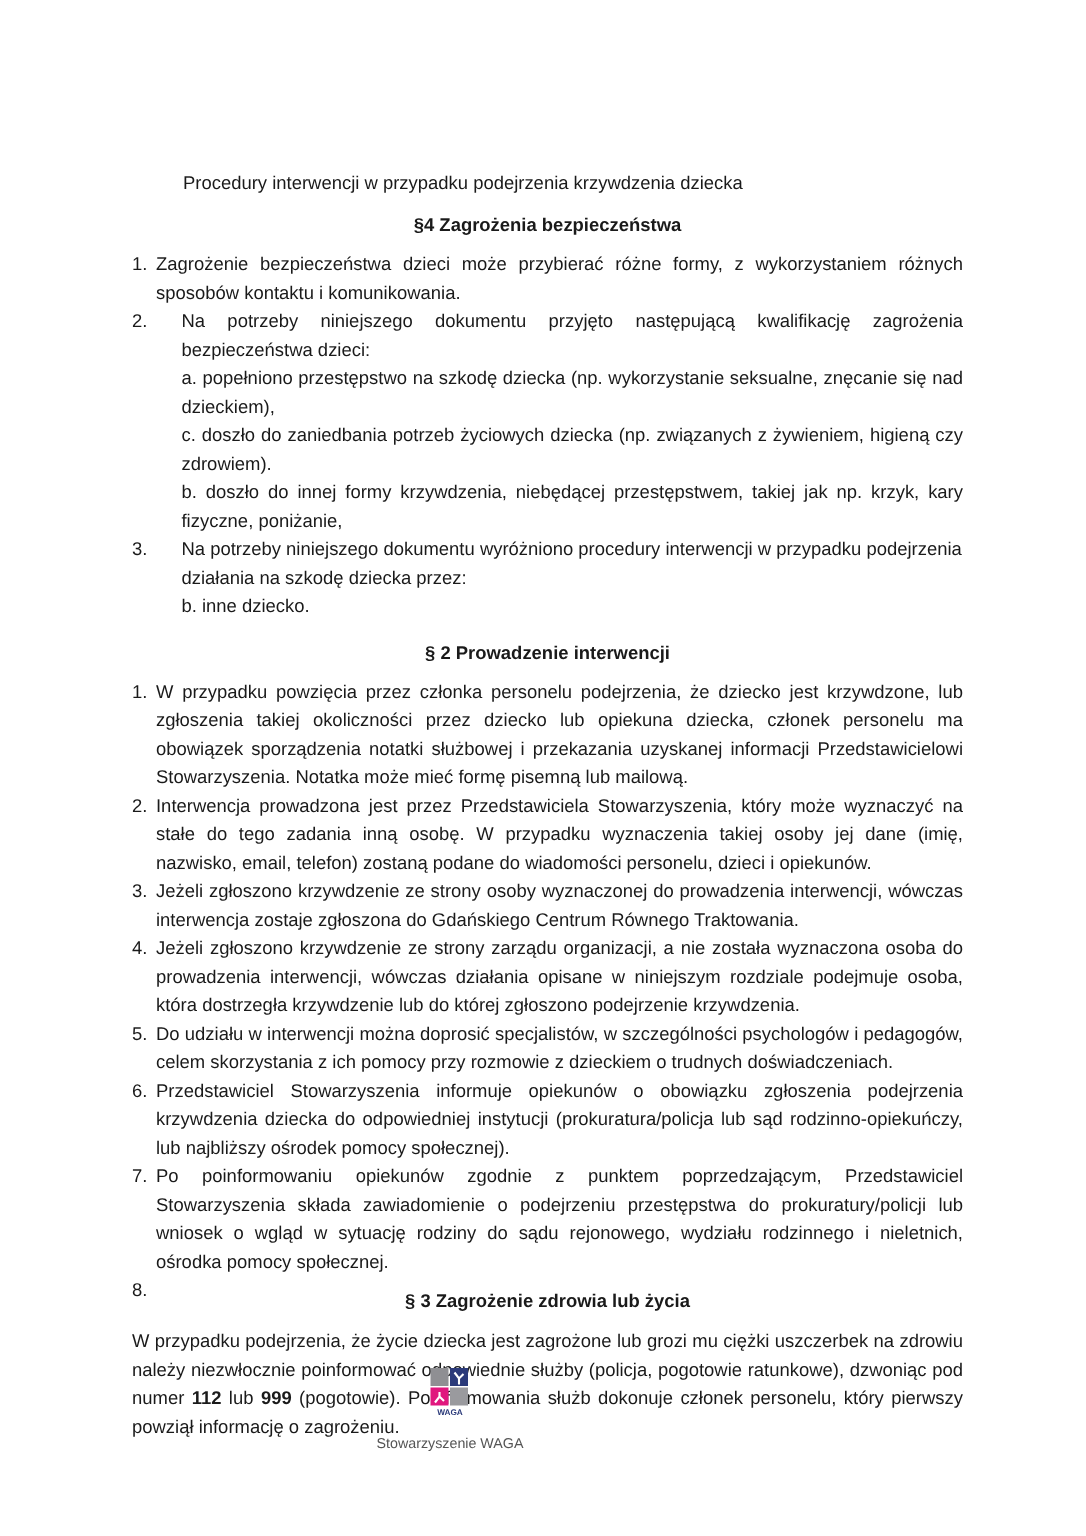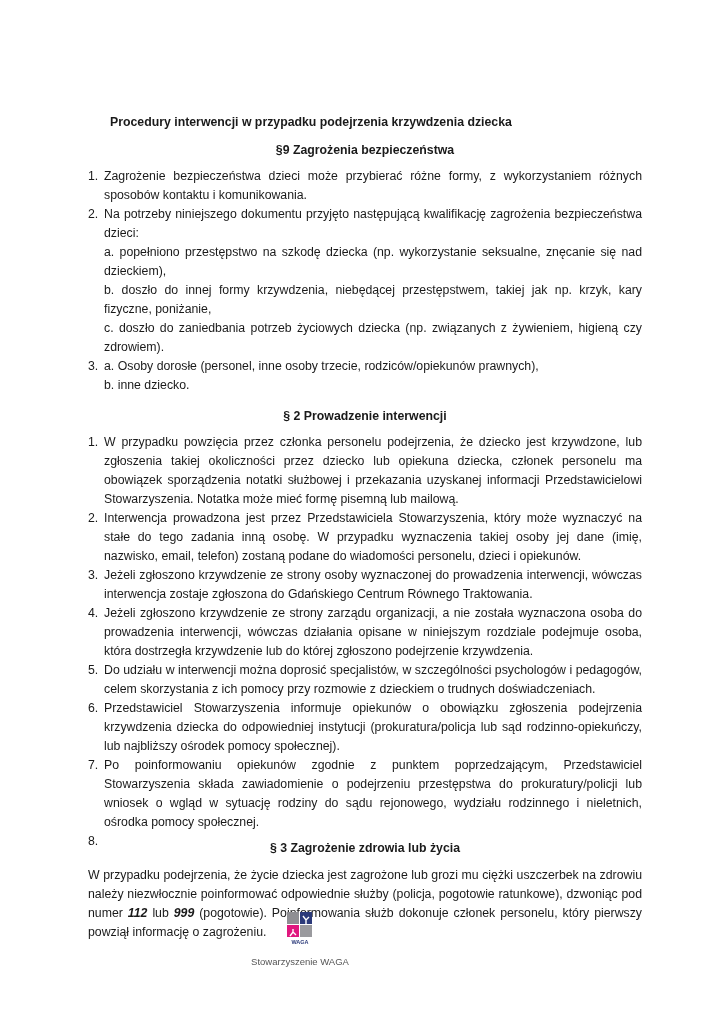--- a/index.html
+++ b/index.html
@@ -1,61 +1,61 @@
 <!DOCTYPE html>
 <html><head>
 <meta charset="utf-8">
 <style>
   html, body { margin: 0; padding: 0; background: #ffffff; }
   body { width: 724px; height: 1024px; position: relative; overflow: hidden;
          font-family: "Liberation Sans", sans-serif; color: #1a1a1a; }
   .page { position: absolute; left: 88px; top: 113px; width: 554px; font-size: 12.3px; line-height: 19px; }
-  .doc-title { font-weight: bold; margin: 0 0 9px 0; padding-left: 22px; }
+  .doc-title { font-weight: normal; margin: 0 0 9px 12px; padding-left: 22px; }
   .sec-heading { font-weight: bold; text-align: center; margin: 0; }
   .sec1 { margin-bottom: 7px; }
   .sec2 { margin-top: 12px; margin-bottom: 7px; }
   .sec3 { margin-top: 7px; margin-bottom: 8px; }
   ol.list { margin: 0; padding: 0; list-style: none; }
   ol.list li { position: relative; padding-left: 16px; text-align: justify; }
   ol.list li .num { position: absolute; left: 0; top: 0; }
-  .sub { display: block; text-align: justify; }
+  .sub { display: block; text-align: justify; margin-left: 17px; }
   .para { text-align: justify; margin: 0; }
-  .b { font-weight: bold; font-style: italic; }
+  .b { font-weight: bold; }
   .footer { position: absolute; left: 0; width: 600px; top: 912px; text-align: center; }
   .logo { display: inline-block; width: 26px; height: 30px; position: relative; }
   .sq { position: absolute; width: 12px; height: 12px; }
   .sq1 { left: 0; top: 0; background: #8f8f93; }
   .sq2 { left: 13px; top: 0; background: #2b3a7a; }
   .sq3 { left: 0; top: 13px; background: #e0177e; }
   .sq4 { left: 13px; top: 13px; background: #9a9a9e; }
   .logo-word { position: absolute; left: -2px; top: 27px; width: 30px; font-size: 5.5px; font-weight: bold; color: #2b3a7a; text-align: center; letter-spacing: 0; }
   .footer-text { display: block; margin-top: 10px; font-size: 9.5px; color: #555; }
 </style>
 </head>
 <body>
 
 <div class="page">
   <p class="doc-title">Procedury interwencji w przypadku podejrzenia krzywdzenia dziecka</p>
 
-  <p class="sec-heading sec1">§9 Zagrożenia bezpieczeństwa</p>
+  <p class="sec-heading sec1">§4 Zagrożenia bezpieczeństwa</p>
   <ol class="list">
     <li>
       <span class="num">1.</span>
       <span>Zagrożenie bezpieczeństwa dzieci może przybierać różne formy, z wykorzystaniem różnych sposobów kontaktu i komunikowania.</span>
     </li>
     <li>
       <span class="num">2.</span>
       <span class="sub">Na potrzeby niniejszego dokumentu przyjęto następującą kwalifikację zagrożenia bezpieczeństwa dzieci:</span>
       <span class="sub">a. popełniono przestępstwo na szkodę dziecka (np. wykorzystanie seksualne, znęcanie się nad dzieckiem),</span>
+      <span class="sub">c. doszło do zaniedbania potrzeb życiowych dziecka (np. związanych z żywieniem, higieną czy zdrowiem).</span>
       <span class="sub">b. doszło do innej formy krzywdzenia, niebędącej przestępstwem, takiej jak np. krzyk, kary fizyczne, poniżanie,</span>
-      <span class="sub">c. doszło do zaniedbania potrzeb życiowych dziecka (np. związanych z żywieniem, higieną czy zdrowiem).</span>
     </li>
     <li>
       <span class="num">3.</span>
-      <span class="sub">a. Osoby dorosłe (personel, inne osoby trzecie, rodziców/opiekunów prawnych),</span>
+      <span class="sub" style="text-align:left">Na potrzeby niniejszego dokumentu wyróżniono procedury interwencji w przypadku podejrzenia działania na szkodę dziecka przez:</span>
       <span class="sub">b. inne dziecko.</span>
     </li>
   </ol>
 
   <p class="sec-heading sec2">§ 2 Prowadzenie interwencji</p>
   <ol class="list">
     <li>
       <span class="num">1.</span>
       <span>W przypadku powzięcia przez członka personelu podejrzenia, że dziecko jest krzywdzone, lub zgłoszenia takiej okoliczności przez dziecko lub opiekuna dziecka, członek personelu ma obowiązek sporządzenia notatki służbowej i przekazania uzyskanej informacji Przedstawicielowi Stowarzyszenia. Notatka może mieć formę pisemną lub mailową.</span>
     </li>

